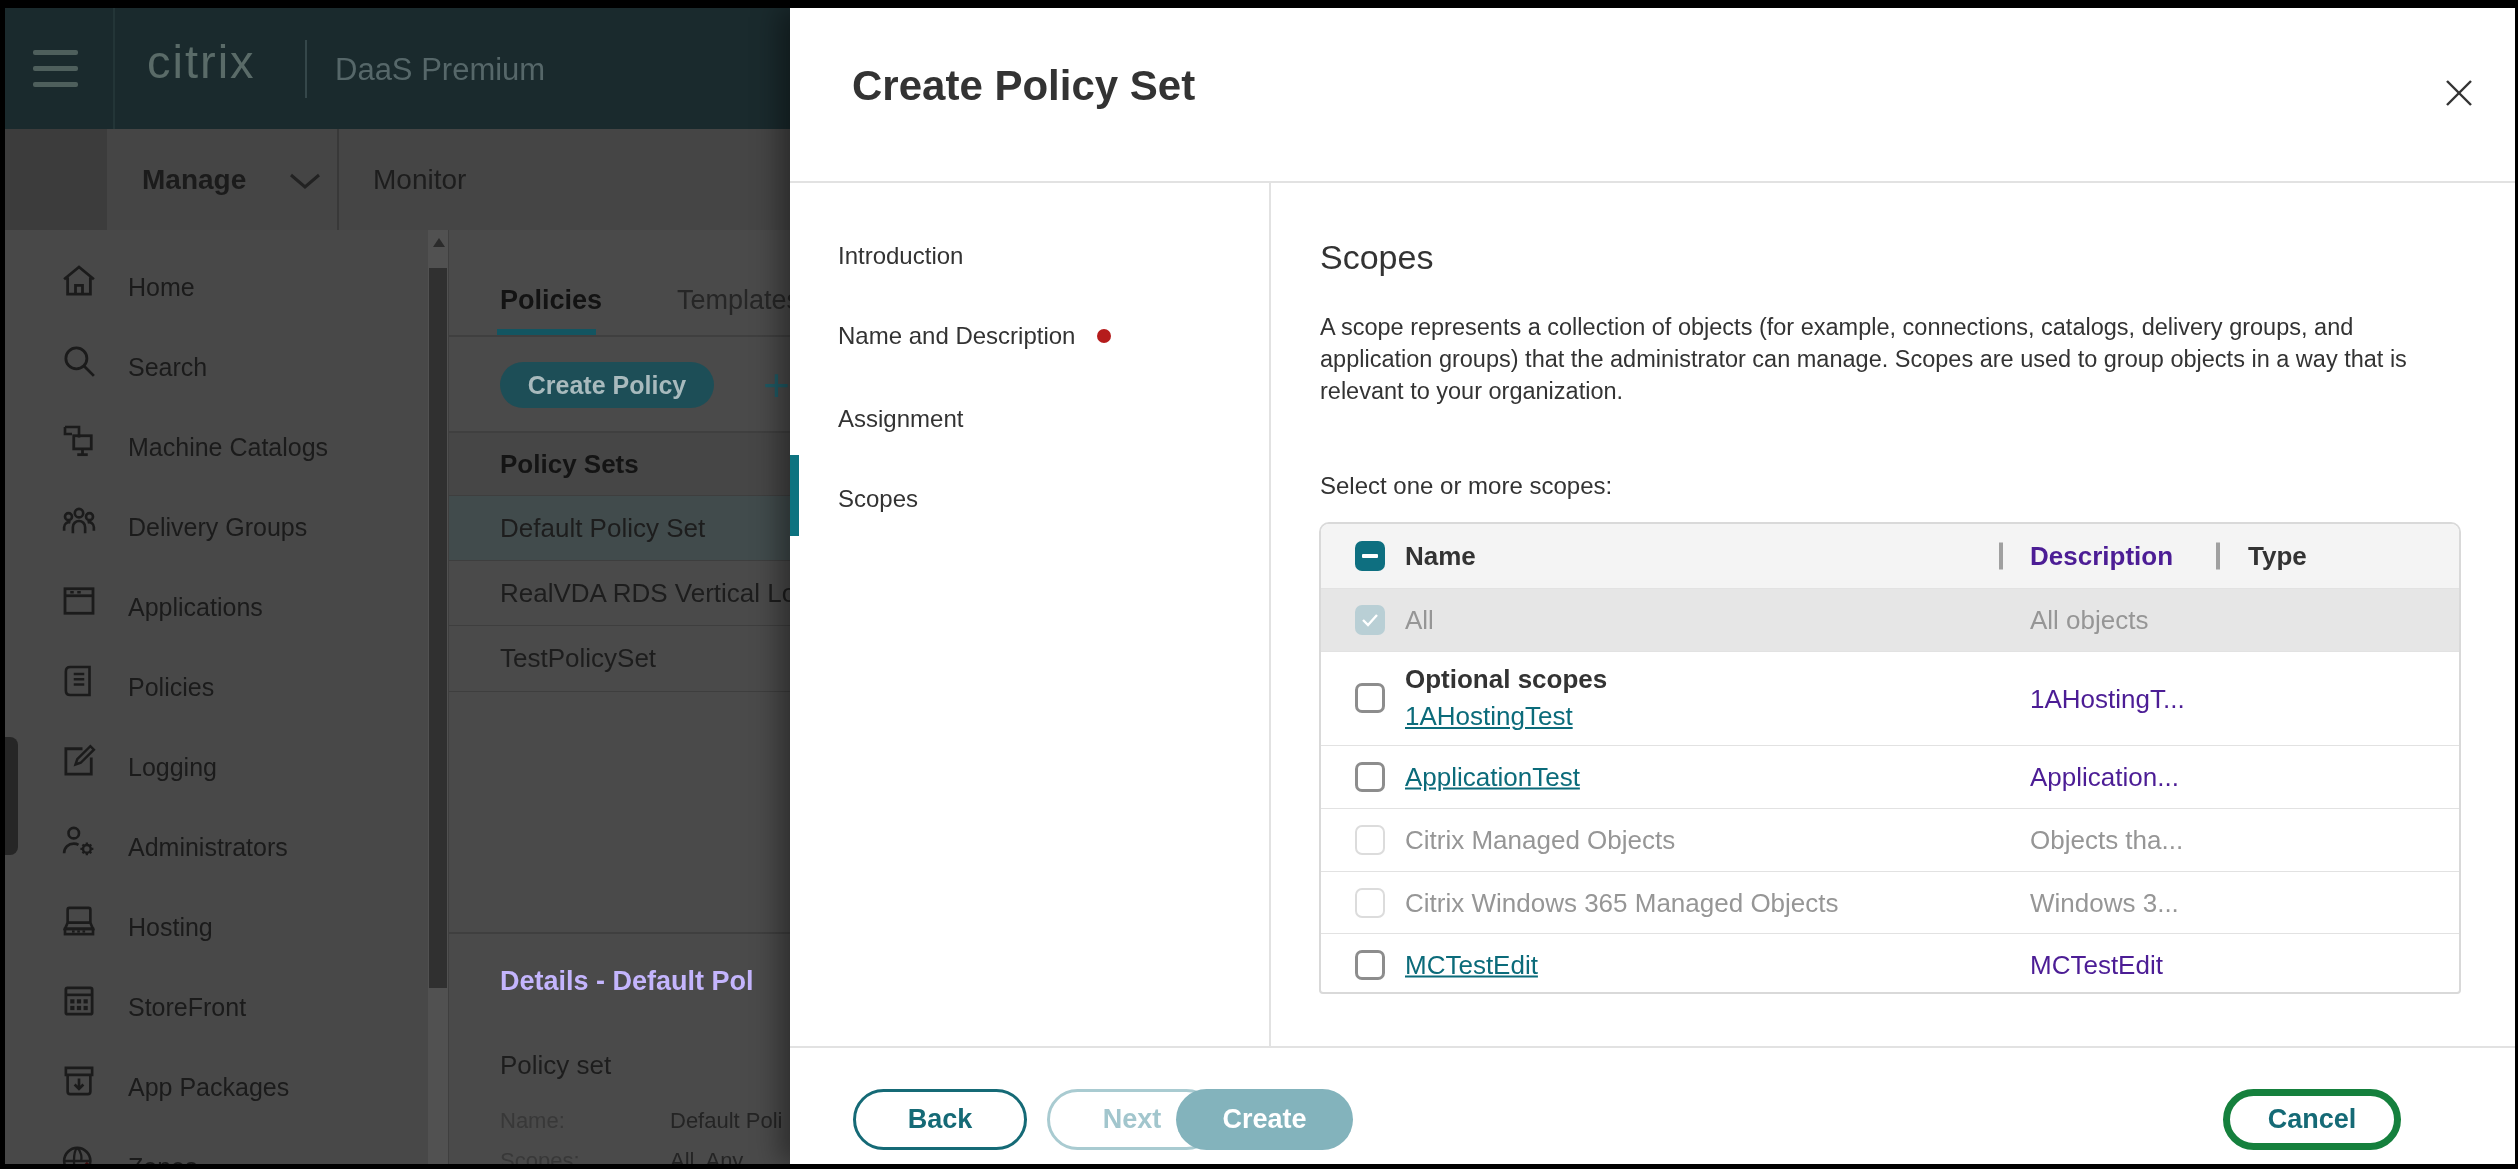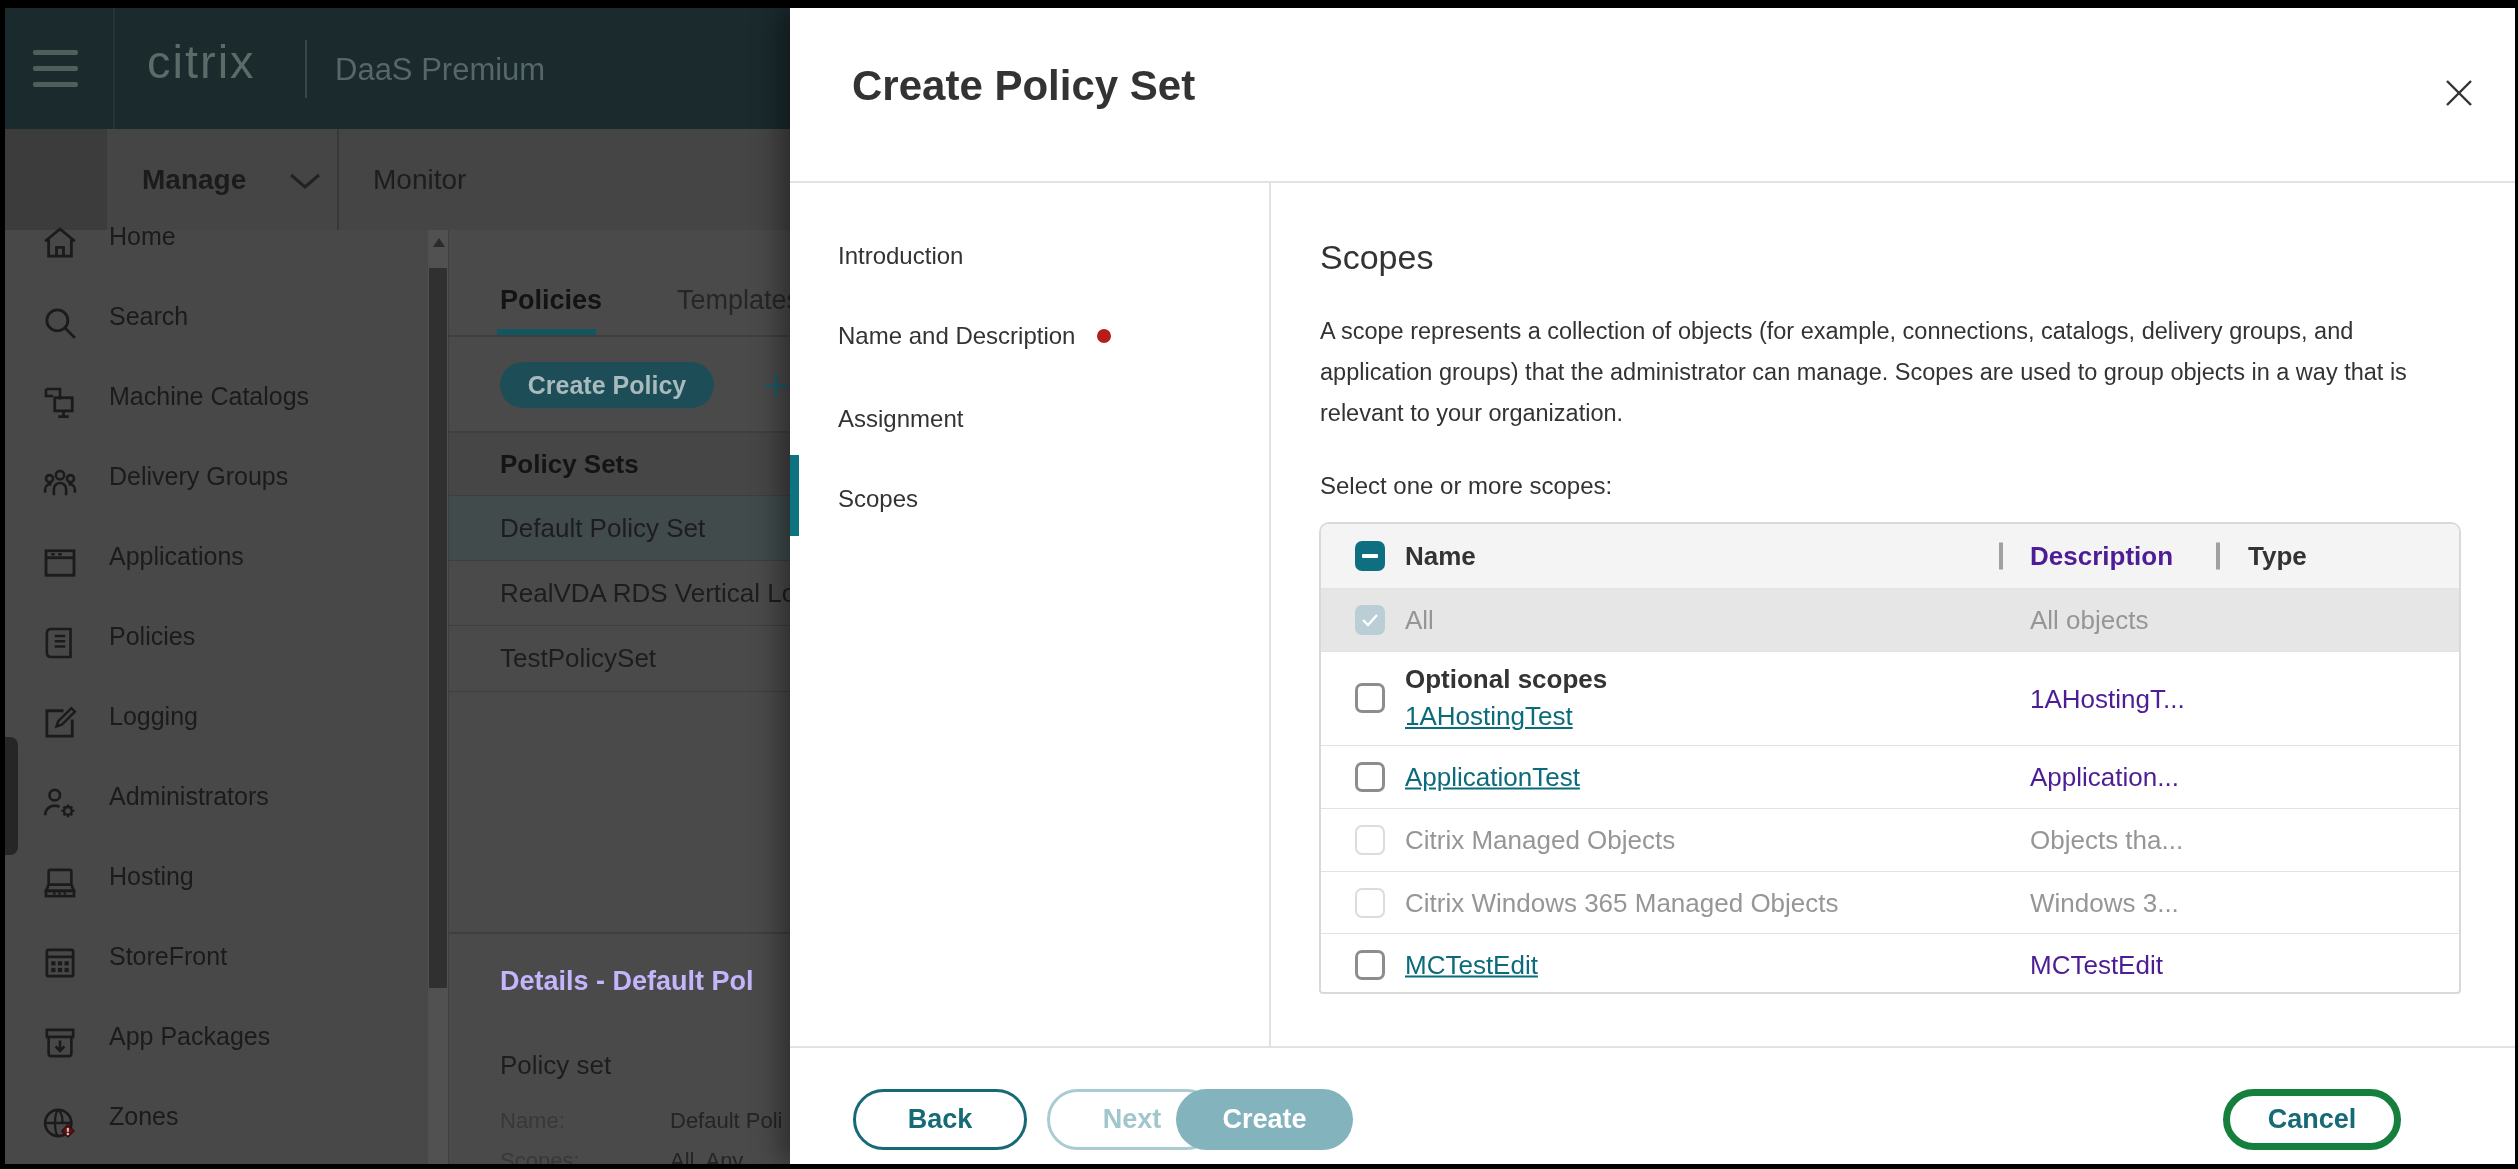--- a/index.html
+++ b/index.html
@@ -12,22 +12,22 @@
   #hdr-div1{left:113px;top:8px;width:2px;height:121px;background:#233537;}
   #logo{left:147px;top:34px;font-size:47px;color:#5a6b68;letter-spacing:2px;}
   #logo-sep{left:305px;top:40px;width:2px;height:58px;background:#35474a;}
   #suite{left:335px;top:52px;font-size:31px;color:#566769;}
   #bg-toolbar{left:5px;top:129px;width:2510px;height:101px;background:#454545;}
   #toolbar-left{left:5px;top:129px;width:102px;height:101px;background:#3c3c3c;}
   #toolbar-sep{left:337px;top:129px;width:2px;height:101px;background:#383838;}
   .tb-txt{font-size:28px;color:#1b1b1b;}
   #bg-sidebar{left:5px;top:230px;width:443px;height:934px;background:#484848;}
   #side-divider{left:447px;top:230px;width:2px;height:934px;background:#3f3f3f;}
-  .side-item{position:absolute;left:5px;width:423px;height:80px;display:flex;align-items:flex-start;
-             padding-left:34px;box-sizing:border-box;gap:28px;color:#1b1b1b;}
+  .side-item{position:absolute;left:5px;width:423px;height:80px;display:flex;align-items:flex-end;
+             padding-left:53px;box-sizing:border-box;gap:28px;color:#1b1b1b;}
   .side-item .lbl{font-size:25px;}
   .side-item svg{flex:0 0 auto;}
   #notch{left:5px;top:737px;width:13px;height:118px;background:#262626;border-radius:0 8px 8px 0;}
   
   #sb-track{left:428px;top:230px;width:20px;height:934px;background:#515151;}
   #sb-arrow{left:433px;top:238px;width:0;height:0;border-left:6px solid transparent;
             border-right:6px solid transparent;border-bottom:9px solid #2b2b2b;}
   #sb-thumb{left:429px;top:268px;width:18px;height:720px;background:#303030;}
   
   #bg-main{left:449px;top:230px;width:2066px;height:934px;background:#4a4a4a;}
@@ -56,21 +56,21 @@
          box-shadow:-10px 0 26px rgba(0,0,0,0.4);}
   #modal-title{left:852px;top:62px;font-size:42px;font-weight:600;color:#333;}
   #modal-close{left:2436px;top:70px;width:46px;height:46px;display:flex;align-items:center;
                justify-content:center;cursor:pointer;}
   #modal-hdr-div{left:790px;top:181px;width:1725px;height:2px;background:#e2e2e2;}
   #wiz-divider{left:1269px;top:183px;width:2px;height:864px;background:#e2e2e2;}
   #wiz-indicator{left:790px;top:455px;width:9px;height:81px;background:#0d7380;}
   .wiz-item{position:absolute;left:838px;font-size:24px;color:#333;display:flex;align-items:center;gap:22px;}
   .red-dot{width:14px;height:14px;border-radius:50%;background:#b51c1c;}
   #scopes-heading{left:1320px;top:238px;font-size:34px;color:#333;}
-  #scopes-desc{left:1320px;top:311px;width:1140px;font-size:23.5px;line-height:41px;color:#333;}
+  #scopes-desc{left:1320px;top:311px;width:1140px;font-size:23.5px;line-height:32px;color:#333;}
   #select-label{left:1320px;top:472px;font-size:24px;color:#333;}
   
   #scopes-table{left:1319px;top:522px;width:1142px;height:472px;border:2px solid #d9d9d9;
                 border-radius:10px 10px 4px 4px;box-sizing:border-box;background:#fff;overflow:hidden;}
   .trow{position:relative;width:100%;box-sizing:border-box;border-top:1px solid #e2e2e2;}
   .trow:first-child{border-top:none;}
   #thead-row{height:64px;background:#f4f4f4;}
   .cb{position:absolute;left:34px;top:50%;transform:translateY(-50%);width:30px;height:30px;
       border-radius:7px;box-sizing:border-box;}
   .cb-indet{background:#0e6f80;display:flex;align-items:center;justify-content:center;}

